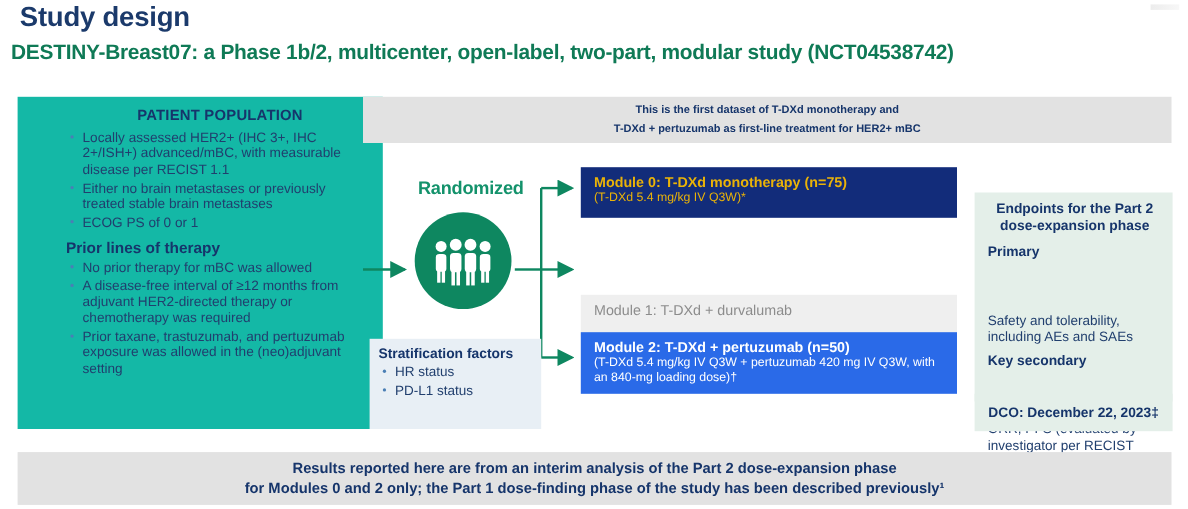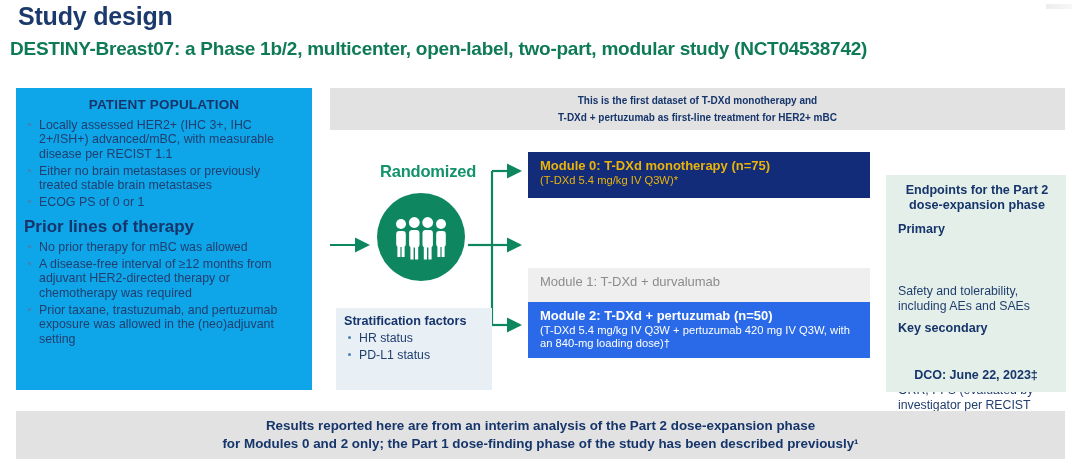--- a/index.html
+++ b/index.html
@@ -27,38 +27,39 @@
   }
   .corner-mark{
     position:absolute;right:8px;top:4px;width:26px;height:5px;
     background:linear-gradient(90deg,#e9e9e9,#f6f6f6);
     opacity:.85;
   }
 
   
   .pop-panel{
     position:absolute;left:16px;top:88px;width:296px;height:302px;
-    background:#0ea5e9;
+    background:#14b8a6;
+    padding-left:36px;
   }
   .pop-title{
     text-align:center;font-weight:bold;font-size:13.5px;
     color:#16356b;margin:9px 0 6px 0;letter-spacing:.2px;
   }
   .pop-body{padding:0 10px 0 8px;}
   ul.bullets{margin:0;padding:0;list-style:none;}
   ul.bullets li{
     position:relative;padding-left:15px;margin-bottom:3px;
     font-size:12.4px;line-height:14.3px;color:#213f6e;
   }
   ul.bullets li:before{
     content:"";position:absolute;left:4px;top:5px;
     width:3px;height:3px;border-radius:50%;background:#4a7fb5;
   }
   .sec-head{
-    font-weight:bold;font-size:17px;color:#16356b;
+    font-weight:bold;font-size:14px;color:#16356b;
     margin:7px 0 3px 0;
   }
 
   
   .top-banner{
     position:absolute;left:330px;top:88px;width:735px;height:42px;
     background:#e2e2e2;
     display:flex;flex-direction:column;align-items:center;justify-content:center;
   }
   .top-banner div{
@@ -235,21 +236,21 @@
       <div>Endpoints for the Part 2</div>
       <div>dose-expansion phase</div>
     </div>
     <div class="ep-head">Primary</div>
     <div class="ep-text">Safety and tolerability, including AEs and SAEs</div>
     <div class="ep-head">Key secondary</div>
     <div class="ep-text">ORR, PFS (evaluated by investigator per RECIST 0.6), and DOR</div>
   </div>
 
   <div class="dco">
-    <span>DCO: June 22, 2023‡</span>
+    <span>DCO: December 22, 2023‡</span>
   </div>
 
   <div class="bottom-banner">
     <div>Results reported here are from an interim analysis of the Part 2 dose-expansion phase</div>
     <div>for Modules 0 and 2 only; the Part 1 dose-finding phase of the study has been described previously¹</div>
   </div>
 
 </div>
 
 </body></html>

